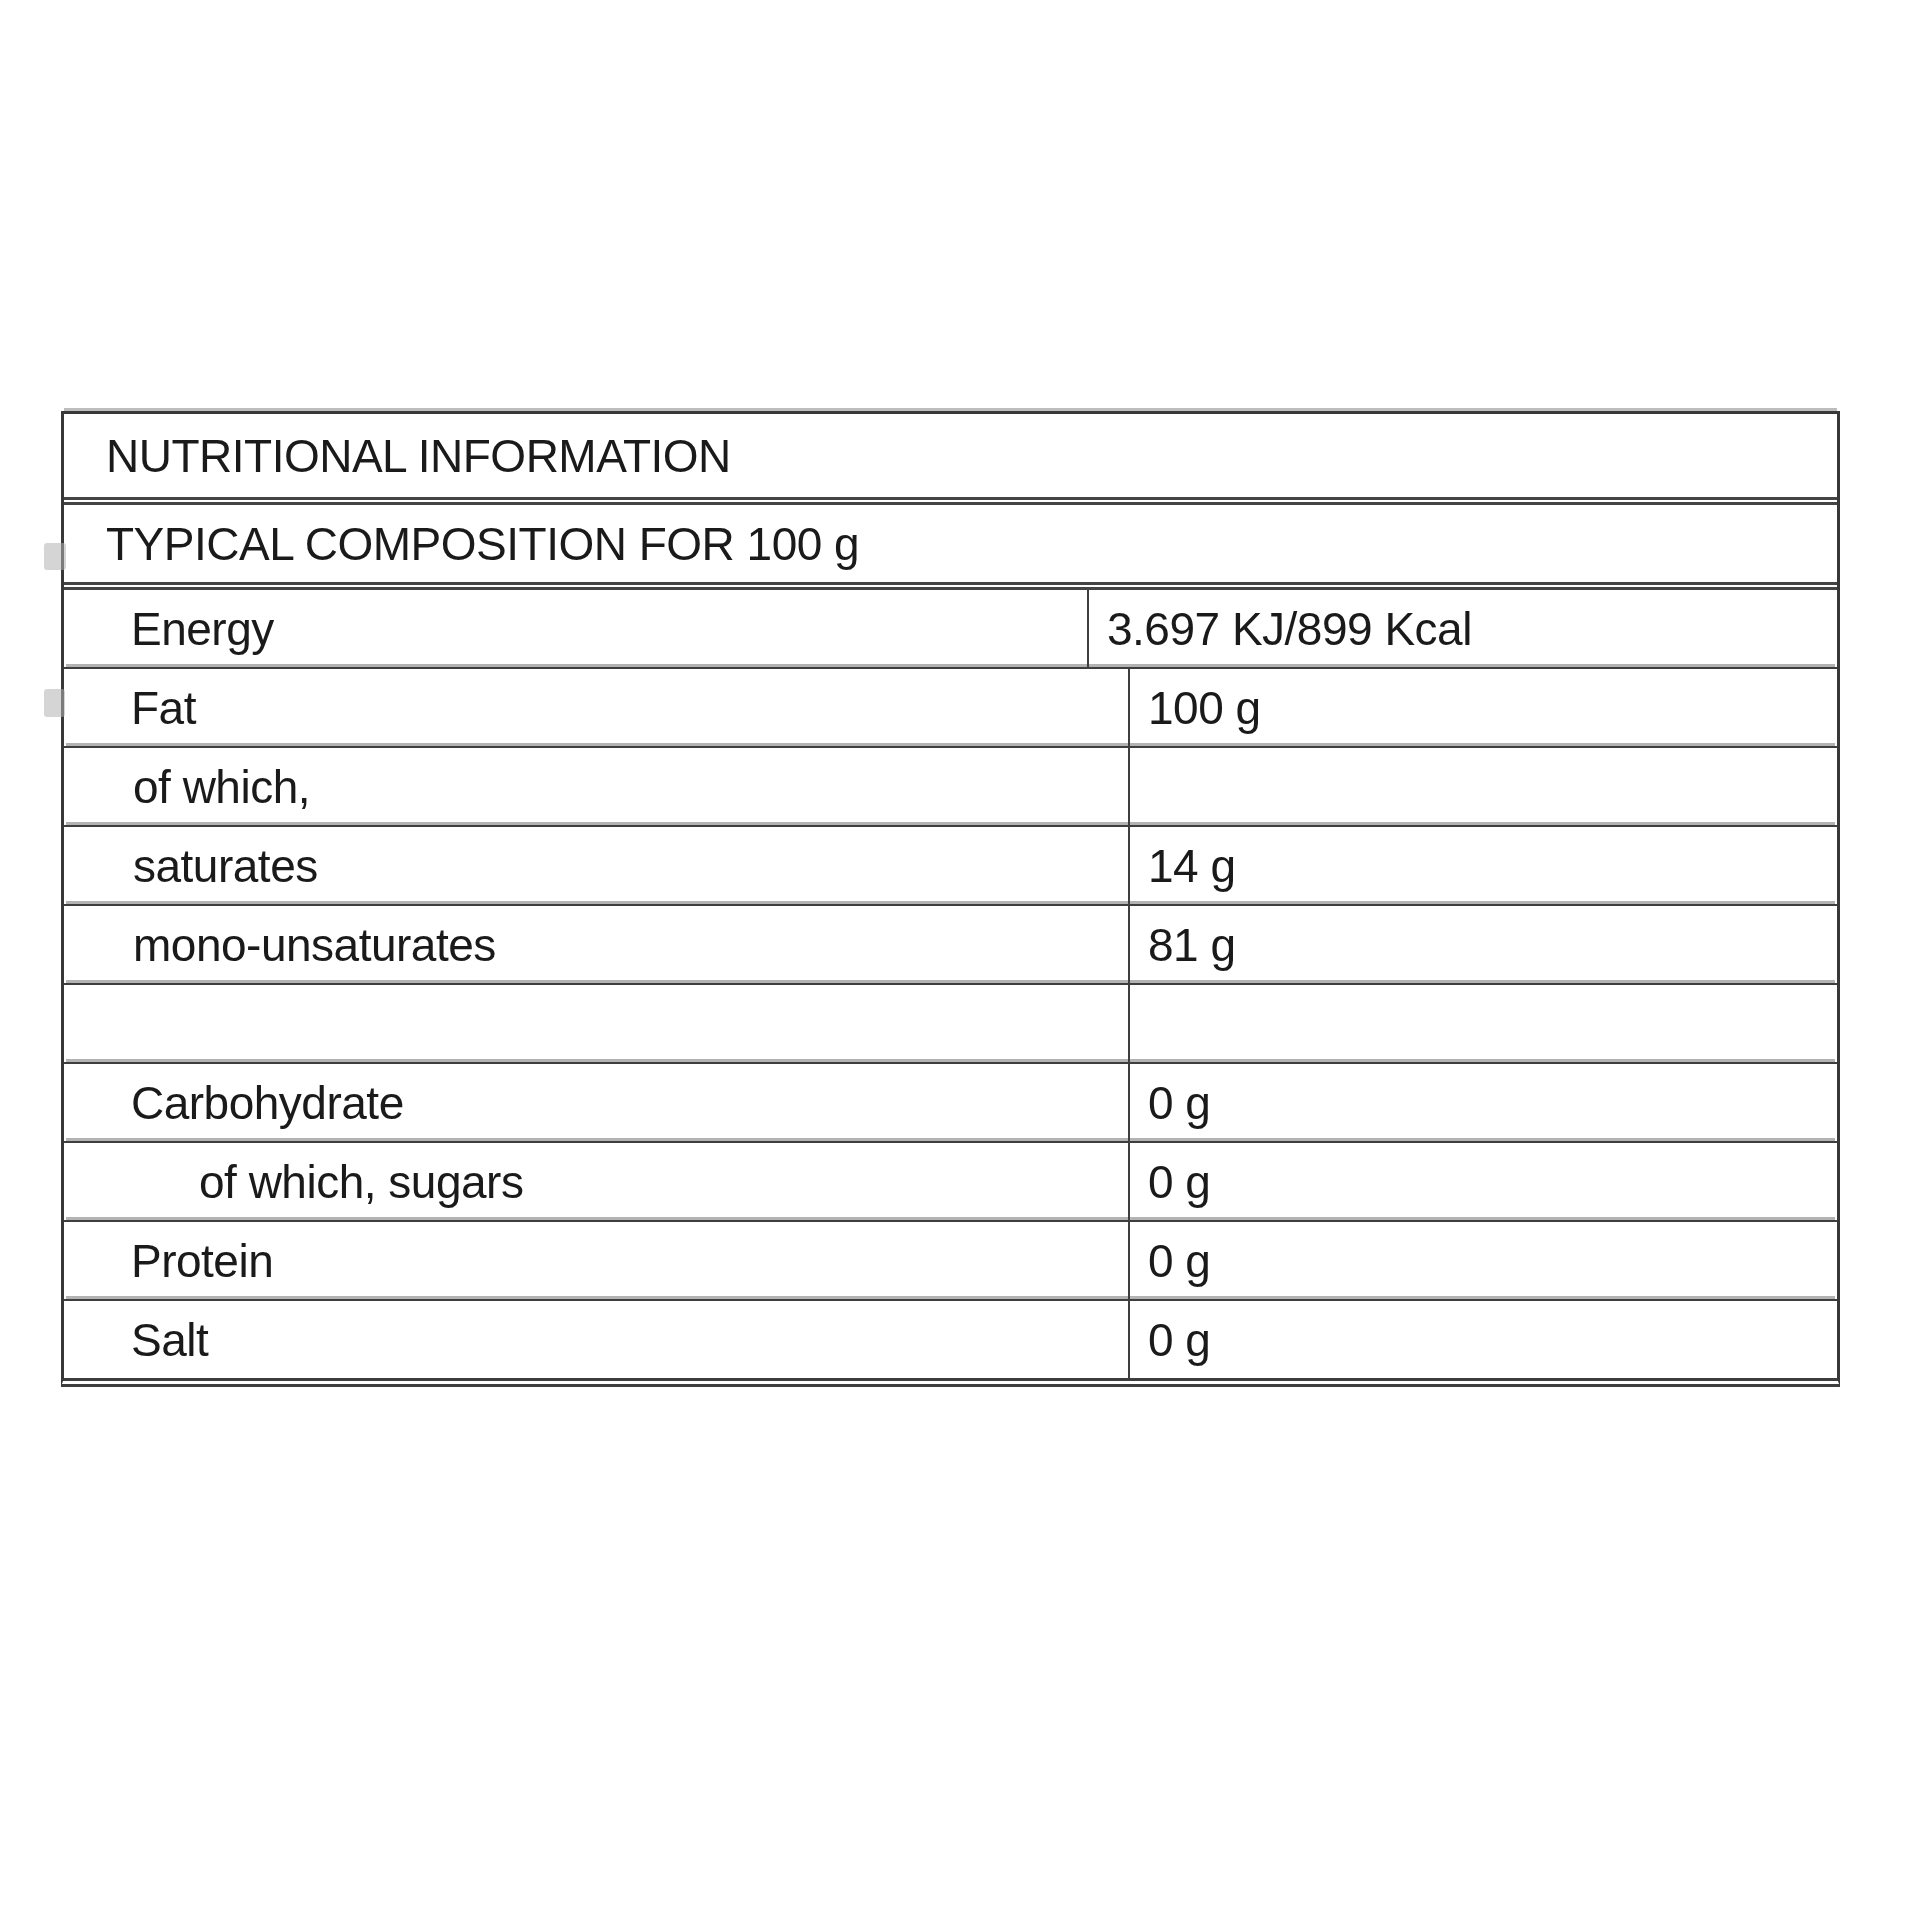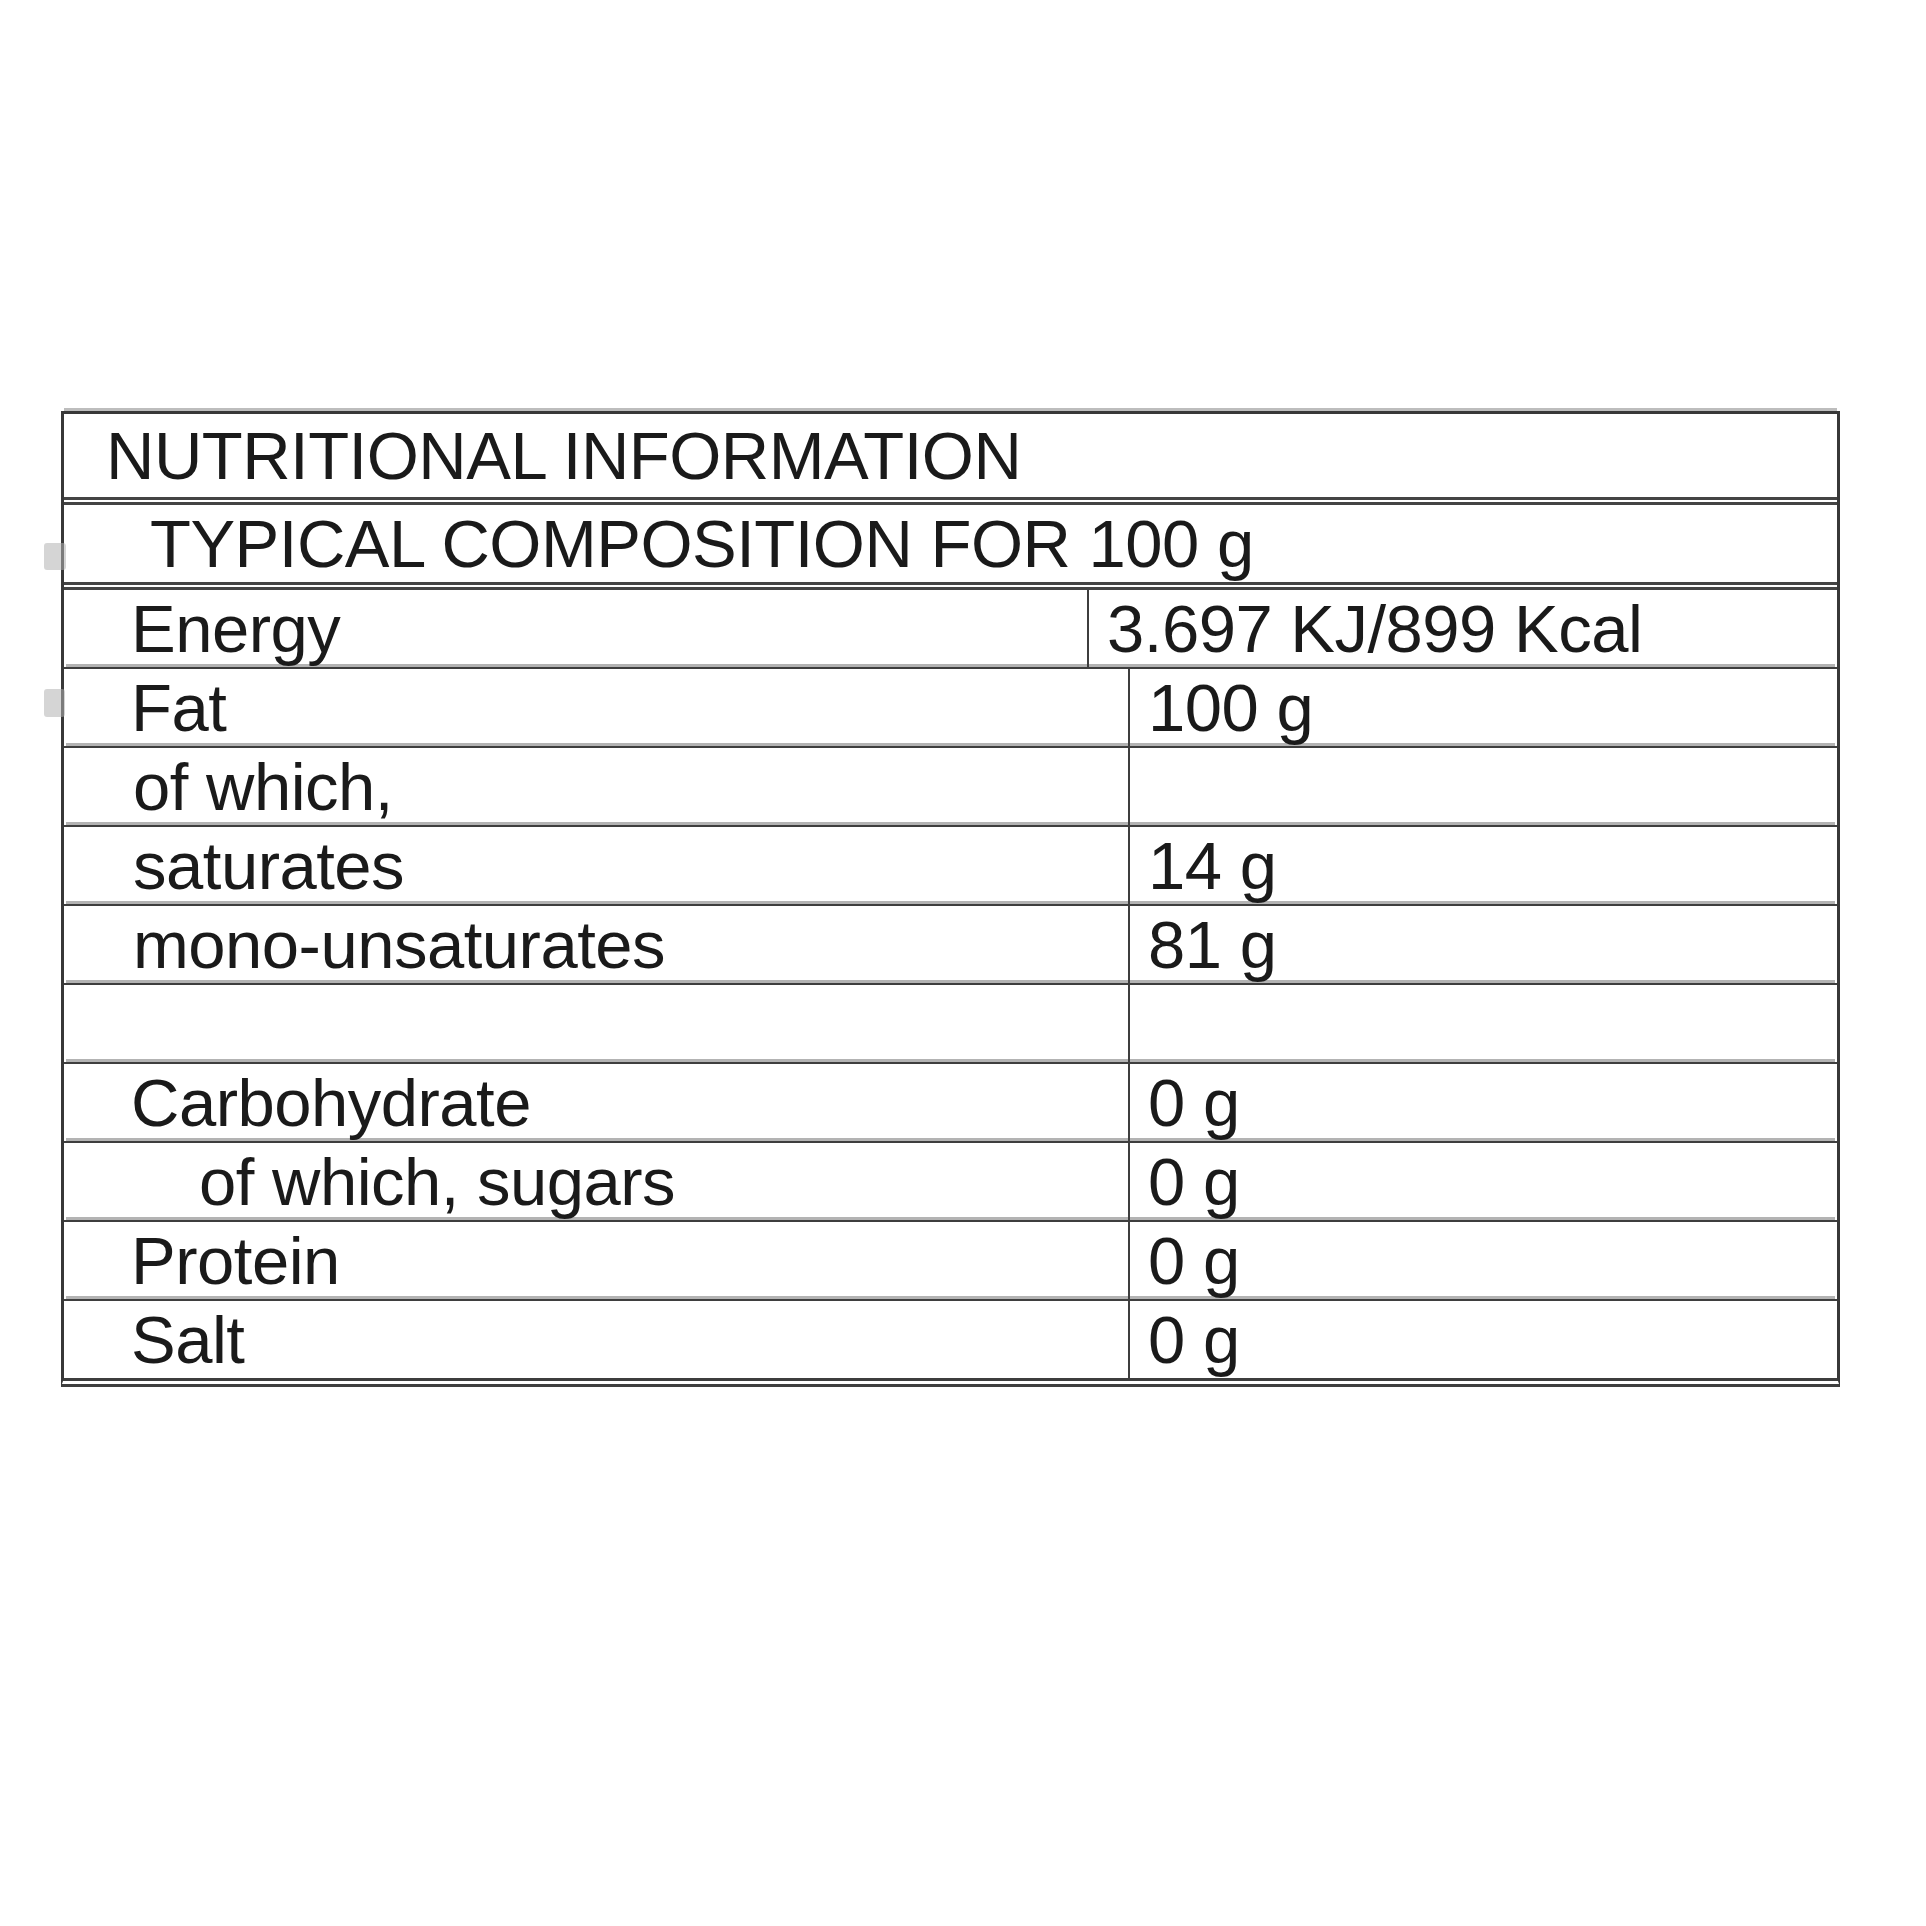--- a/index.html
+++ b/index.html
@@ -7,23 +7,23 @@
     position:relative;width:1927px;height:1927px;background:#ffffff;overflow:hidden;
     font-family:"Liberation Sans","DejaVu Sans",sans-serif;color:#1a1a1a;
   }
   .ntable{
     position:absolute;left:61px;top:411px;width:1773px;
     border:3px solid #383838;border-bottom:9px double #3e3e3e;
     background:#ffffff;
     box-shadow:0 -6px 0 -3px #bdbdbd;
     filter:blur(0.5px);
   }
-  .trow{display:flex;align-items:center;height:77px;font-size:67px;letter-spacing:-0.5px;}
+  .trow{display:flex;align-items:center;height:77px;font-size:46px;letter-spacing:-0.5px;}
   .trow.title{height:83px;border-bottom:8px double #444444;}
-  .trow.subtitle{border-bottom:8px double #444444;padding-left:44px;}
+  .trow.subtitle{border-bottom:8px double #444444;}
   .trow.bt{border-top:2px solid #3e3e3e;box-shadow:0 -5px 0 -2px #b3b3b3;gap:41px;}
   .cell{white-space:nowrap;overflow:visible;}
   .full{padding-left:42px;width:100%;}
   .lcell{width:1023px;flex:0 0 1023px;padding-left:67px;box-sizing:border-box;height:100%;display:flex;align-items:center;}
   .rcell{flex:1;border-left:2px solid #3e3e3e;padding-left:18px;height:100%;display:flex;align-items:center;}
   .indent{padding-left:69px;}
   .indent2{padding-left:135px;}
   .artifact{position:absolute;background:rgba(178,178,178,0.55);border-radius:3px;}
   .artifact.a1{left:44px;top:543px;width:22px;height:27px;}
   .artifact.a2{left:44px;top:689px;width:21px;height:28px;}

